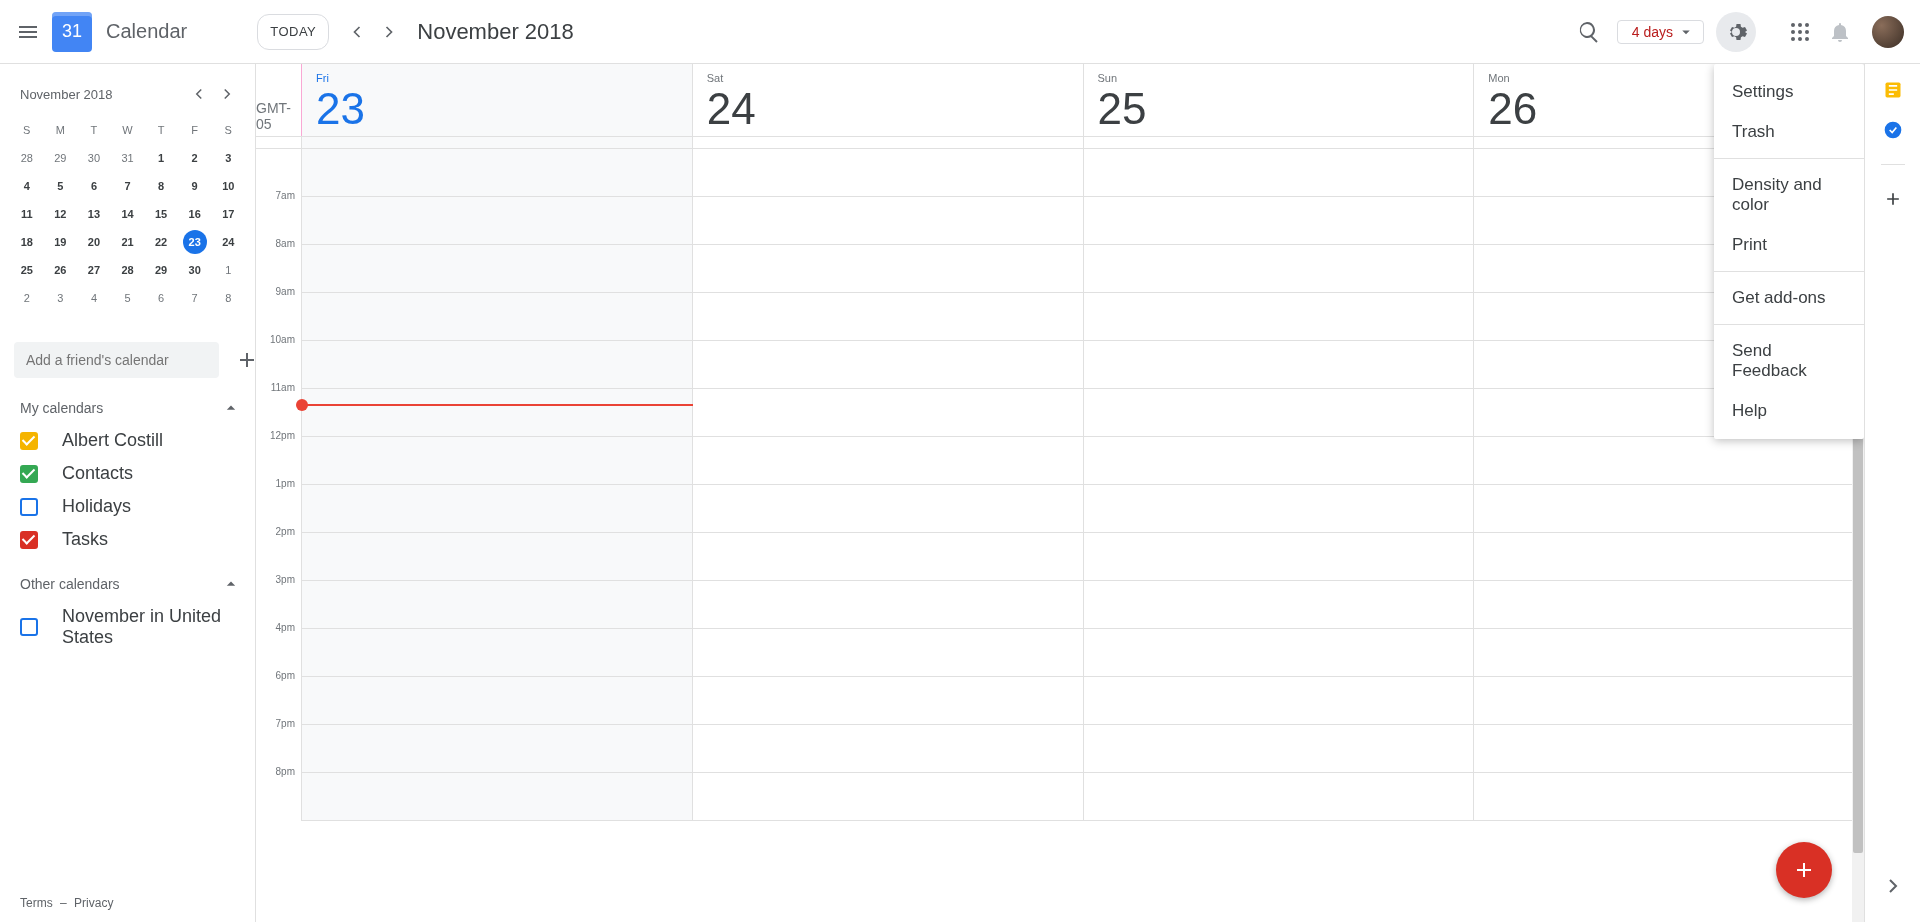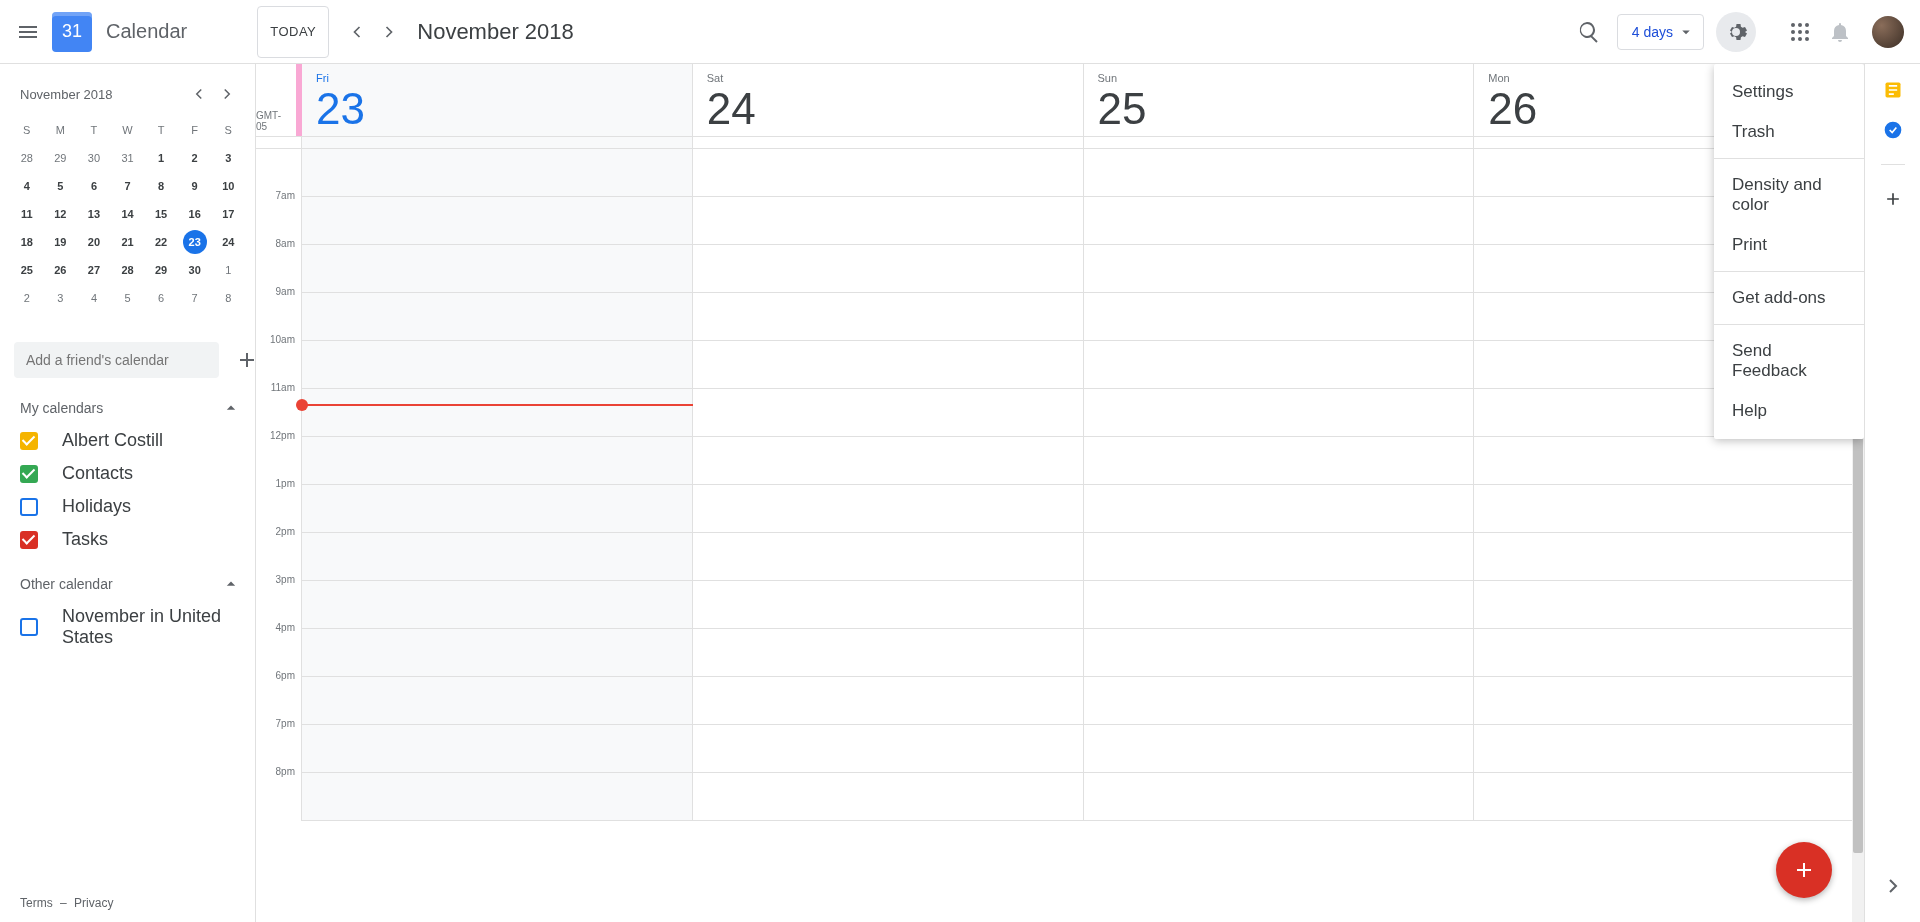--- a/index.html
+++ b/index.html
@@ -4,27 +4,27 @@
 <style>
 html,body{margin:0;padding:0;font-family:"Helvetica Neue",Arial,sans-serif;color:#3c4043;background:#fff;height:100%;width:100%;overflow:hidden}
 *{box-sizing:border-box}
 .header{height:64px;display:flex;align-items:center;padding:0 8px;border-bottom:1px solid #e0e0e0}
 .icon-btn{width:40px;height:40px;border-radius:50%;display:flex;align-items:center;justify-content:center;cursor:pointer;color:#5f6368;flex-shrink:0}
 .icon-btn svg{width:24px;height:24px;fill:#5f6368}
 .icon-btn.active{background:#e8eaed}
 .logo{display:flex;align-items:center;margin-left:4px}
 .logo-box{width:40px;height:40px;background:#4285f4;border-radius:4px;position:relative;display:flex;align-items:center;justify-content:center;color:#fff;font-weight:500;font-size:18px;box-shadow:inset 0 4px 0 rgba(255,255,255,.25)}
 .logo-text{font-size:20px;color:#5f6368;margin-left:14px;font-weight:400}
-.today-btn{height:52px;padding:0 12px;border:1px solid #dadce0;border-radius:4px;display:flex;align-items:center;font-size:13px;color:#3c4043;cursor:pointer;background:transparent;margin-left:70px;letter-spacing:.5px}
+.today-btn{height:36px;padding:0 12px;border:1px solid #dadce0;border-radius:12px;display:flex;align-items:center;font-size:13px;color:#3c4043;cursor:pointer;background:transparent;margin-left:70px;letter-spacing:.5px}
 .nav-arrows{display:flex;margin-left:12px}
 .nav-arrows .icon-btn{width:32px;height:32px}
 .nav-arrows svg{width:20px;height:20px}
 .header-date{font-size:22px;color:#3c4043;margin-left:12px;font-weight:400}
 .spacer{flex:1}
-.view-picker{height:36px;padding:0 8px 0 14px;border:1px solid #dadce0;border-radius:4px;display:flex;align-items:center;font-size:14px;color:#1d4ed8;cursor:pointer;margin-left:8px}
+.view-picker{height:24px;padding:0 8px 0 14px;border:1px solid #dadce0;border-radius:4px;display:flex;align-items:center;font-size:14px;color:#b91c1c;cursor:pointer;margin-left:8px}
 .view-picker svg{width:18px;height:18px;margin-left:4px;fill:#5f6368}
 .avatar{width:32px;height:32px;border-radius:50%;background:radial-gradient(circle at 30% 30%,#8a6d5a,#3b2e25);margin-left:12px;margin-right:8px;cursor:pointer}
 .main{display:flex;height:calc(100% - 64px)}
 .sidebar{width:256px;border-right:1px solid #e0e0e0;padding:16px 0 0 0;display:flex;flex-direction:column;overflow:hidden}
 .mini-head{display:flex;align-items:center;padding:0 14px 8px 20px;color:#5f6368;font-size:13px}
 .mini-head .spacer{flex:1}
 .mini-head .icon-btn{width:28px;height:28px}
 .mini-head svg{width:18px;height:18px}
 .mini-cal{padding:0 10px}
 .mini-row{display:flex}
@@ -42,21 +42,21 @@
 .checkbox{width:18px;height:18px;border-radius:3px;margin-right:24px;position:relative;border:2px solid;flex-shrink:0}
 .checkbox.checked::after{content:"";position:absolute;left:3px;top:-1px;width:5px;height:10px;border:solid #fff;border-width:0 2px 2px 0;transform:rotate(45deg)}
 .checkbox.checked{background:var(--c);border-color:var(--c)}
 .checkbox.unchecked{border-color:var(--c);background:#fff}
 .footer-links{margin-top:auto;padding:12px 20px;font-size:12px;color:#5f6368}
 .footer-links span{cursor:pointer}
 .grid-area{flex:1;display:flex;overflow:hidden}
 .grid-main{flex:1;display:flex;flex-direction:column;position:relative;overflow:hidden}
 .col-head{display:flex;border-bottom:1px solid #e0e0e0;background:#fff}
 .gutter{width:46px;flex-shrink:0;text-align:right;padding-right:6px;font-size:10px;color:#70757a}
-.head-gutter{width:46px;flex-shrink:0;display:flex;align-items:flex-end;justify-content:flex-end;padding:0 6px 4px 0;font-size:10px;color:#70757a;border-right:6px solid #f9a8d4}
+.head-gutter{width:46px;flex-shrink:0;display:flex;align-items:flex-end;justify-content:flex-end;padding:0 6px 4px 0;font-size:14px;color:#70757a;border-right:1px solid #f9a8d4}
 .day-head{flex:1;border-left:1px solid #e0e0e0;padding:8px 0 4px 14px}
 .day-head.first{border-left:none}
 .day-head.today{background:#f8f9fa}
 .day-head .dow{font-size:11px;color:#70757a;text-transform:none}
 .day-head.today .dow{color:#1a73e8}
 .day-head .num{font-size:44px;font-weight:400;color:#3c4043;line-height:1.05;margin-top:2px}
 .day-head.today .num{color:#1a73e8}
 .allday-row{display:flex;border-bottom:1px solid #e0e0e0;height:12px}
 .allday-row .gutter{border-right:1px solid #e0e0e0;height:100%}
 .allday-row .col{flex:1;border-left:1px solid #e0e0e0}
@@ -265,21 +265,21 @@
           <div class="checkbox unchecked" style="--c:#1a73e8"></div>
           <span>Holidays</span>
         </div>
         <div class="cal-item">
           <div class="checkbox checked" style="--c:#d93025"></div>
           <span>Tasks</span>
         </div>
       </div>
 
     <div class="section-head">
-      <span>Other calendar</span>
+      <span>Other calendars</span>
       <div class="spacer"></div>
       <svg viewBox="0 0 24 24">
           <path d="M7 14l5-5 5 5z"></path>
         </svg>
     </div>
     <div id="other-cals">
         <div class="cal-item">
           <div class="checkbox unchecked" style="--c:#1a73e8"></div>
           <span>November in United States</span>
         </div>

